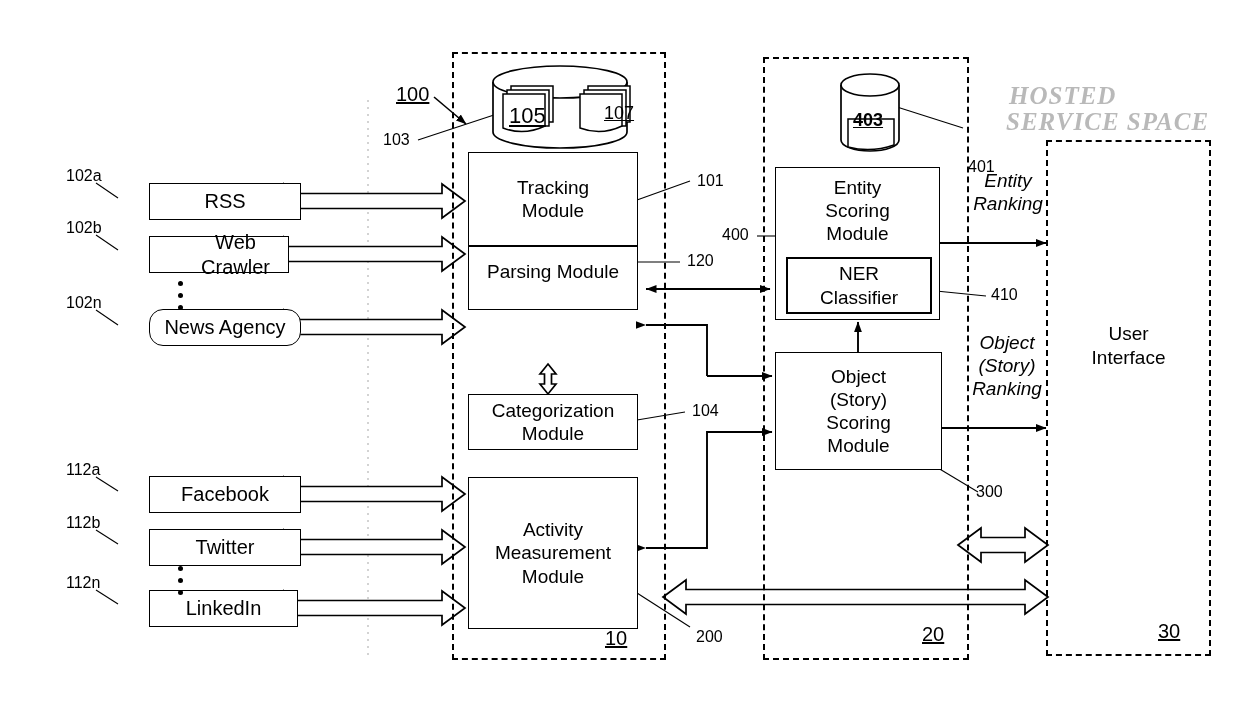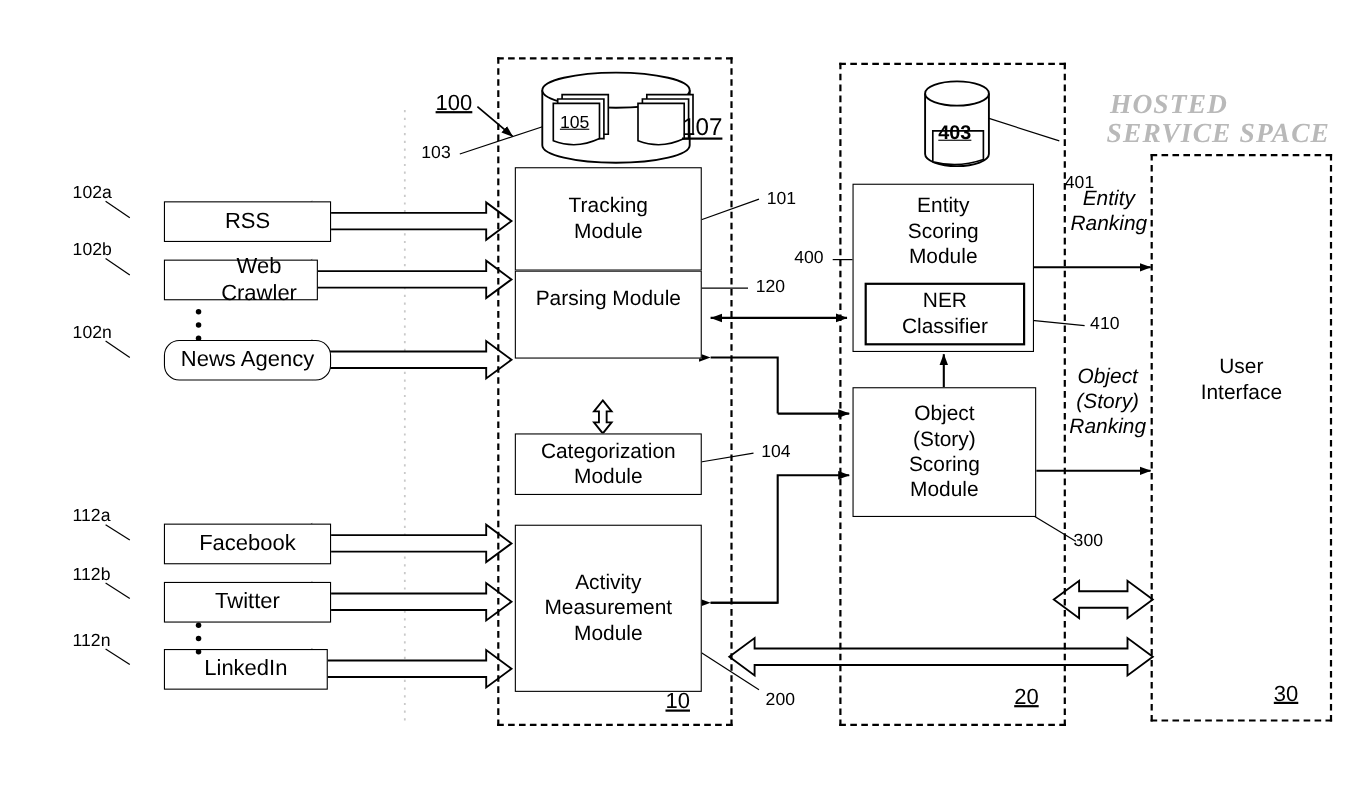--- a/index.html
+++ b/index.html
@@ -169,21 +169,21 @@
   <div class="lbl" style="left:66px;top:461px;">112a</div>
   <div class="lbl" style="left:66px;top:514px;">112b</div>
   <div class="lbl" style="left:66px;top:574px;">112n</div>
 
   <div class="box" style="left:468px;top:152px;width:170px;height:94px;">
     <div>
       <div>Tracking</div>
       <div>Module</div>
     </div>
   </div>
-  <div class="box" style="left:468px;top:246px;width:170px;height:80px;align-items:flex-start;padding-top:13px;">
+  <div class="box" style="left:468px;top:246px;width:170px;height:64px;align-items:flex-start;padding-top:13px;">
     <span>Parsing Module</span>
   </div>
 
   <div class="box" style="left:468px;top:394px;width:170px;height:56px;">
     <div>
       <div>Categorization</div>
       <div>Module</div>
     </div>
   </div>
 
@@ -227,22 +227,22 @@
     <g fill="#fff" stroke="#000" stroke-width="1.5">
       <path d="M511,86 L553,86 L553,122 L511,122 Z"></path>
       <path d="M507,90 L549,90 L549,126 L507,126 Z"></path>
       <path d="M503,94 L545,94 L545,126 Q524,136 503,128 Z"></path>
       <path d="M588,86 L630,86 L630,122 L588,122 Z"></path>
       <path d="M584,90 L626,90 L626,126 L584,126 Z"></path>
       <path d="M580,94 L622,94 L622,126 Q601,136 580,128 Z"></path>
       <path d="M848,119 L894,119 L894,145 Q871,153 848,147 Z"></path>
     </g>
   </svg>
-  <div class="num-ul" style="left:509px;top:103px;font-size:16px;">105</div>
-  <div class="num-ul" style="left:620px;top:103px;font-size:22px;">107</div>
+  <div class="num-ul" style="left:509px;top:103px;font-size:22px;">105</div>
+  <div class="num-ul" style="left:604px;top:103px;font-size:18px;">107</div>
   <div class="num-ul" style="left:853px;top:110px;font-size:18px;font-weight:bold;">403</div>
 
   <div class="num-ul" style="left:396px;top:83px;">100</div>
   <div class="lbl" style="left:383px;top:131px;">103</div>
   <div class="lbl" style="left:697px;top:172px;">101</div>
   <div class="lbl" style="left:687px;top:252px;">120</div>
   <div class="lbl" style="left:692px;top:402px;">104</div>
   <div class="lbl" style="left:696px;top:628px;">200</div>
   <div class="lbl" style="left:722px;top:226px;">400</div>
   <div class="lbl" style="left:991px;top:286px;">410</div>

